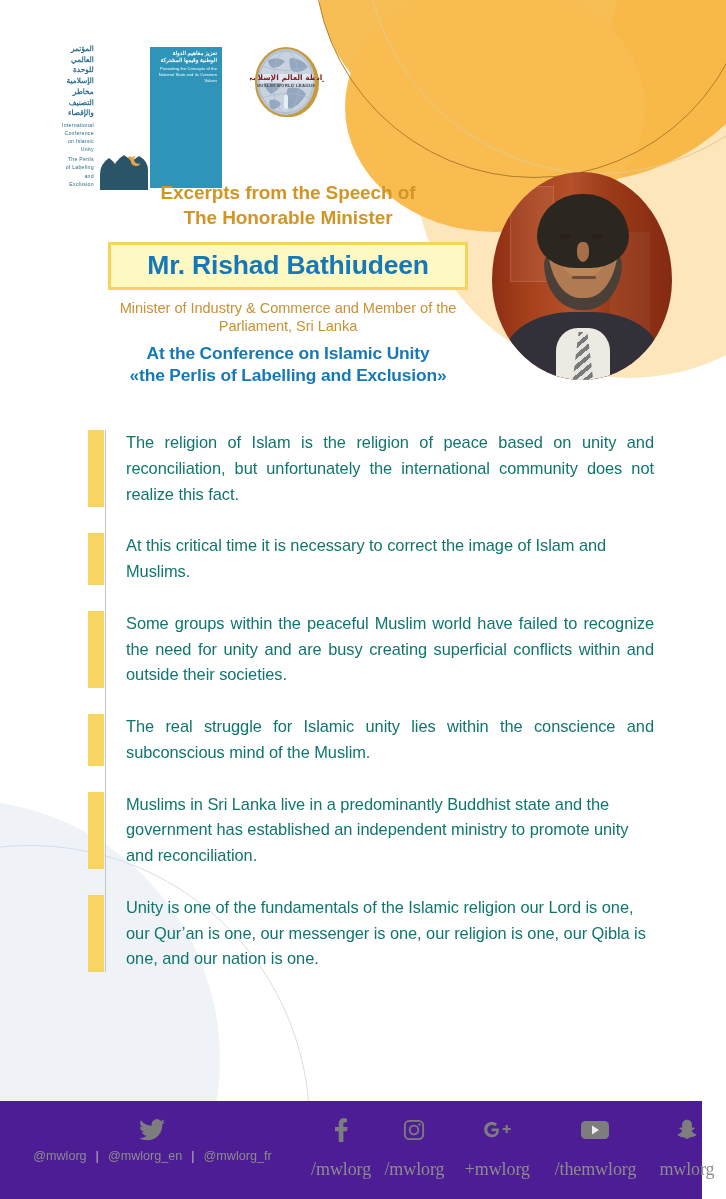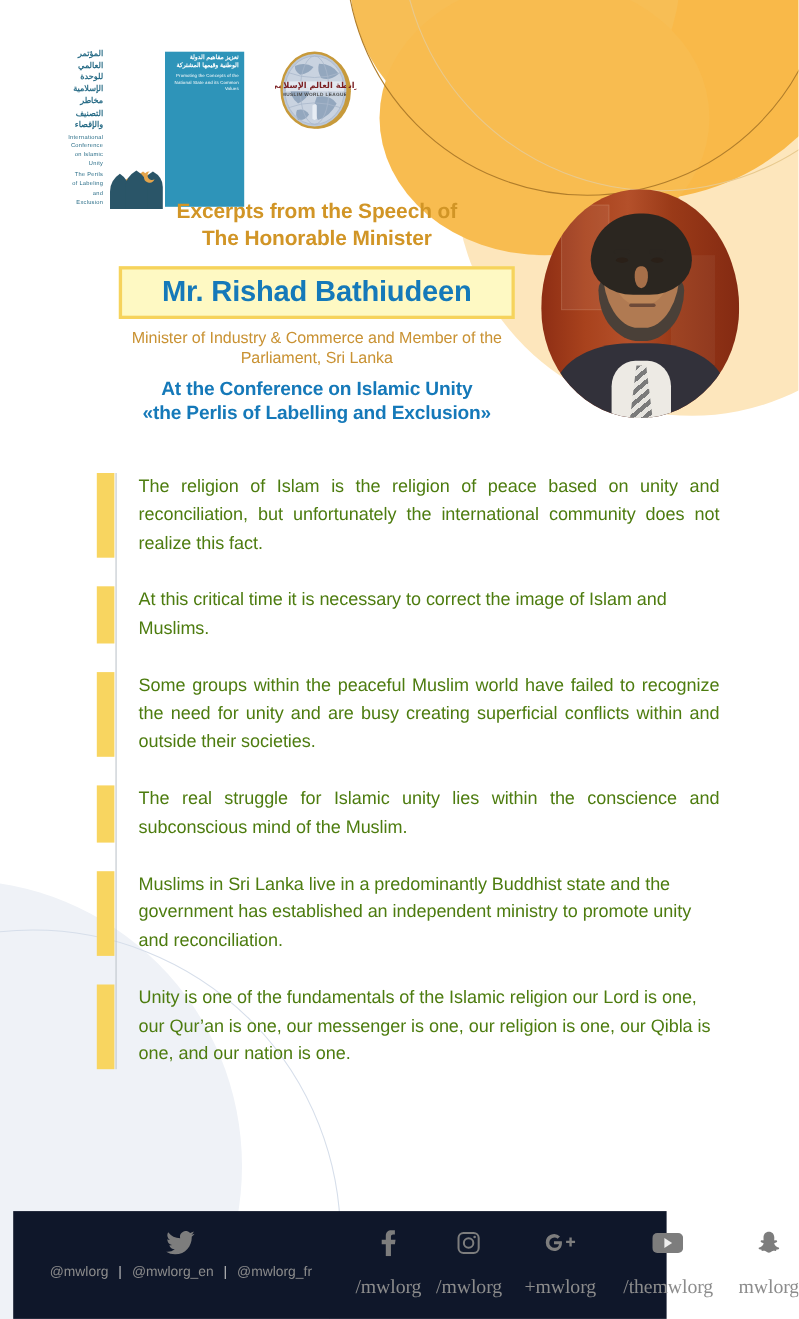--- a/index.html
+++ b/index.html
@@ -270,36 +270,36 @@
   .quote-bar {
     flex: none;
     width: 16px;
     background: #F8D560;
     margin-right: 22px;
     position: relative;
     z-index: 2;
   }
   .quote-text {
     flex: 1;
-    color: #4d7c0f;
+    color: #0f766e;
     font-size: 16.4px;
     line-height: 1.57;
     text-align: justify;
     text-justify: inter-word;
     letter-spacing: -0.05px;
   }
   .quote-text.nojust { text-align: left; }
 
   
   .footer {
     position: absolute;
-    left: 12px; bottom: 0;
-    width: 594px;
+    left: 0; bottom: 0;
+    width: 702px;
     height: 98px;
-    background: #0f172a;
+    background: #4c1d95;
     z-index: 9;
   }
   .footer-row {
     position: absolute;
     left: 0; top: 16px;
     width: 726px;
     display: flex;
     align-items: flex-start;
     justify-content: center;
     gap: 0;

